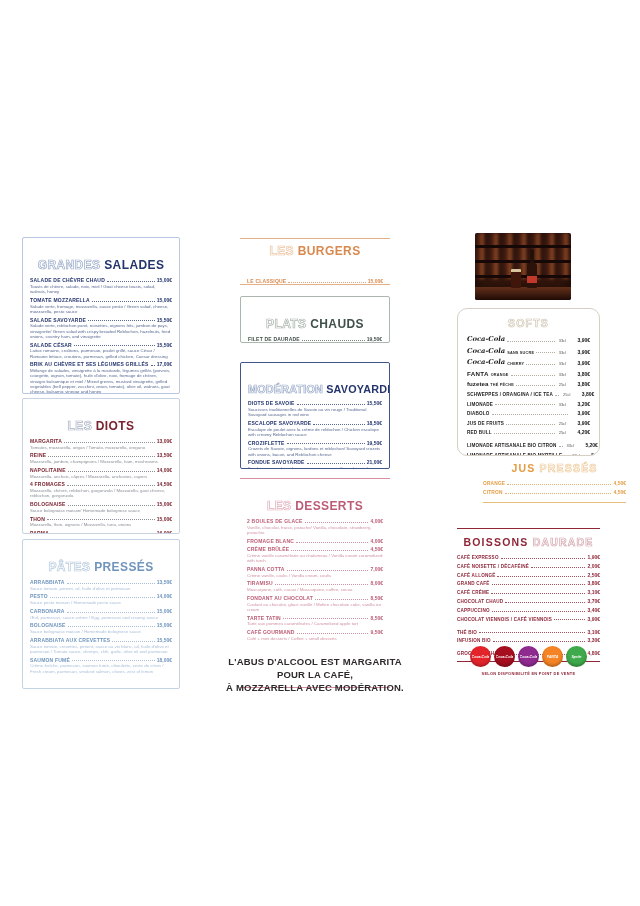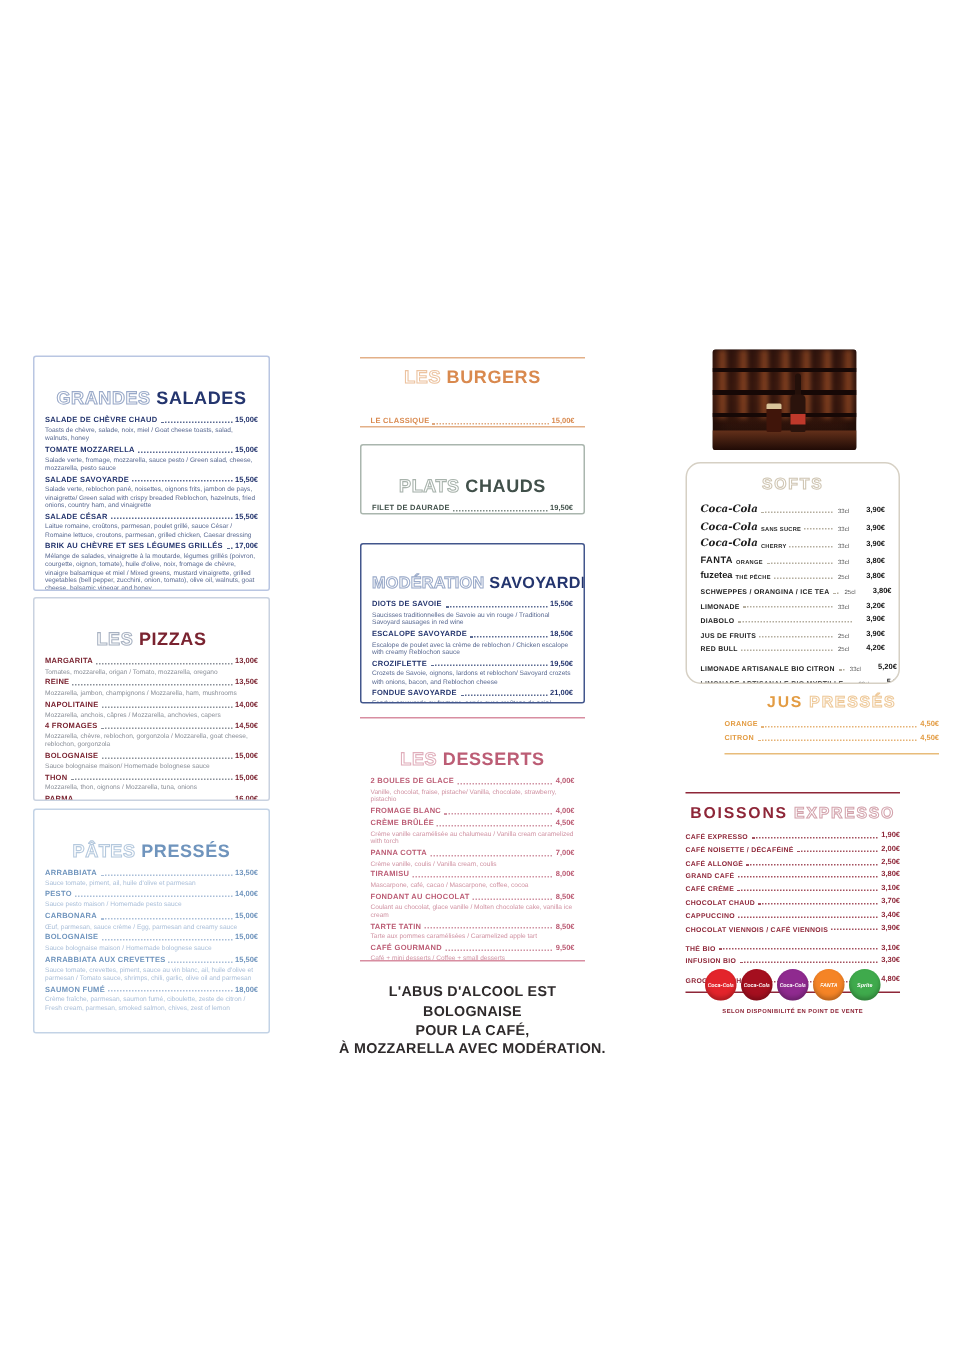--- a/index.html
+++ b/index.html
@@ -41,21 +41,21 @@
 
   
   .box-salades{left:22px;top:237px;width:158px;height:157px}
   .box-pizzas {left:22px;top:398px;width:158px;height:136px}
   .box-pates  {left:22px;top:539px;width:158px;height:150px}
 
   
   .box-burgers {left:240px;top:238px;width:150px;height:47px;padding-top:3px}
   .box-plats   {left:240px;top:296px;width:150px;height:47px}
   .box-savoy   {left:240px;top:362px;width:150px;height:107px}
-  .box-desserts{left:240px;top:478px;width:150px;height:163px}
+  .box-desserts{left:240px;top:478px;width:150px;height:210px}
   .warning{position:absolute;left:226px;top:656px;width:178px;text-align:center;
            font-weight:700;font-size:9.5px;line-height:1.35;color:#2e2a2b;letter-spacing:.2px}
 
   
   .photo{position:absolute;left:475px;top:233px;width:96px;height:67px;border-radius:2px;
          overflow:hidden;background:linear-gradient(180deg,#2a100c,#54221302 0),
          linear-gradient(180deg,#331410 0%,#5a2615 45%,#31150c 70%,#1a0a06 100%);
          box-shadow:inset 0 0 14px rgba(0,0,0,.55)}
   .ph-shelf{position:absolute;left:0;right:0;top:0;height:68%;opacity:.85;filter:blur(1.6px);
         background:repeating-linear-gradient(90deg,#3a1a10 0 4px,#7a3a1c 4px 7px,#94502a 7px 9px,#2d130c 9px 14px)}
@@ -161,21 +161,21 @@
         <span class="pr">18,00 €</span>
       </div>
       <div class="desc">Saumon fumé, salade verte, vinaigrette au citron vert, fromage frais et pickles / Smoked salmon, green salad, lime vinaigrette, fresh cheese, and pickles</div>
     </div>
     </div>
 </section>
 
 <section class="box bordered sec-pizzas box-pizzas">
   <div class="sec-title">
     <span class="tw1">LES</span>
-    <span class="tw2">PIZZAS</span>
+    <span class="tw2">DIOTS</span>
   </div>
   <div>
       <div class="item">
       <div class="row">
         <span class="nm">MARGARITA</span>
         <span class="dots"></span>
         <span class="pr">13,00€</span>
       </div>
       <div class="desc">Tomates, mozzarella, origan / Tomato, mozzarella, oregano</div>
     </div>
@@ -445,21 +445,21 @@
         <span class="nm">CAFÉ GOURMAND</span>
         <span class="dots"></span>
         <span class="pr">9,50€</span>
       </div>
       <div class="desc">Café + mini desserts / Coffee + small desserts</div>
     </div>
     </div>
 </section>
 
 <div class="warning">
-  <div>L'ABUS D'ALCOOL EST BOLOGNAISE</div>
+  <div>L'ABUS D'ALCOOL EST MARGARITA</div>
   <div>POUR LA CAFÉ,</div>
   <div>À MOZZARELLA AVEC MODÉRATION.</div>
 </div>
 
 <div class="photo">
   <div class="ph-shelf"></div>
   <div class="ph-shelf2"></div>
   <div class="ph-counter"></div>
   <div class="ph-glass"></div>
   <div class="ph-bottle-neck"></div>
@@ -576,21 +576,21 @@
       <span class="j-pr">4,50€</span>
     </div>
     </div>
   <hr class="hr-orange">
 </section>
 
 <section class="boissons sec-boissons">
   <hr class="hr-red">
   <div class="sec-title small">
     <span class="tw2">BOISSONS</span>
-    <span class="tw1">EXPRESSO</span>
+    <span class="tw1">DAURADE</span>
   </div>
   <div>
       <div class="brow">
       <span class="b-nm">CAFÉ EXPRESSO</span>
       <span class="b-dots"></span>
       <span class="b-pr">1,90€</span>
     </div>
       <div class="brow">
       <span class="b-nm">CAFÉ NOISETTE / DÉCAFÉINÉ</span>
       <span class="b-dots"></span>

